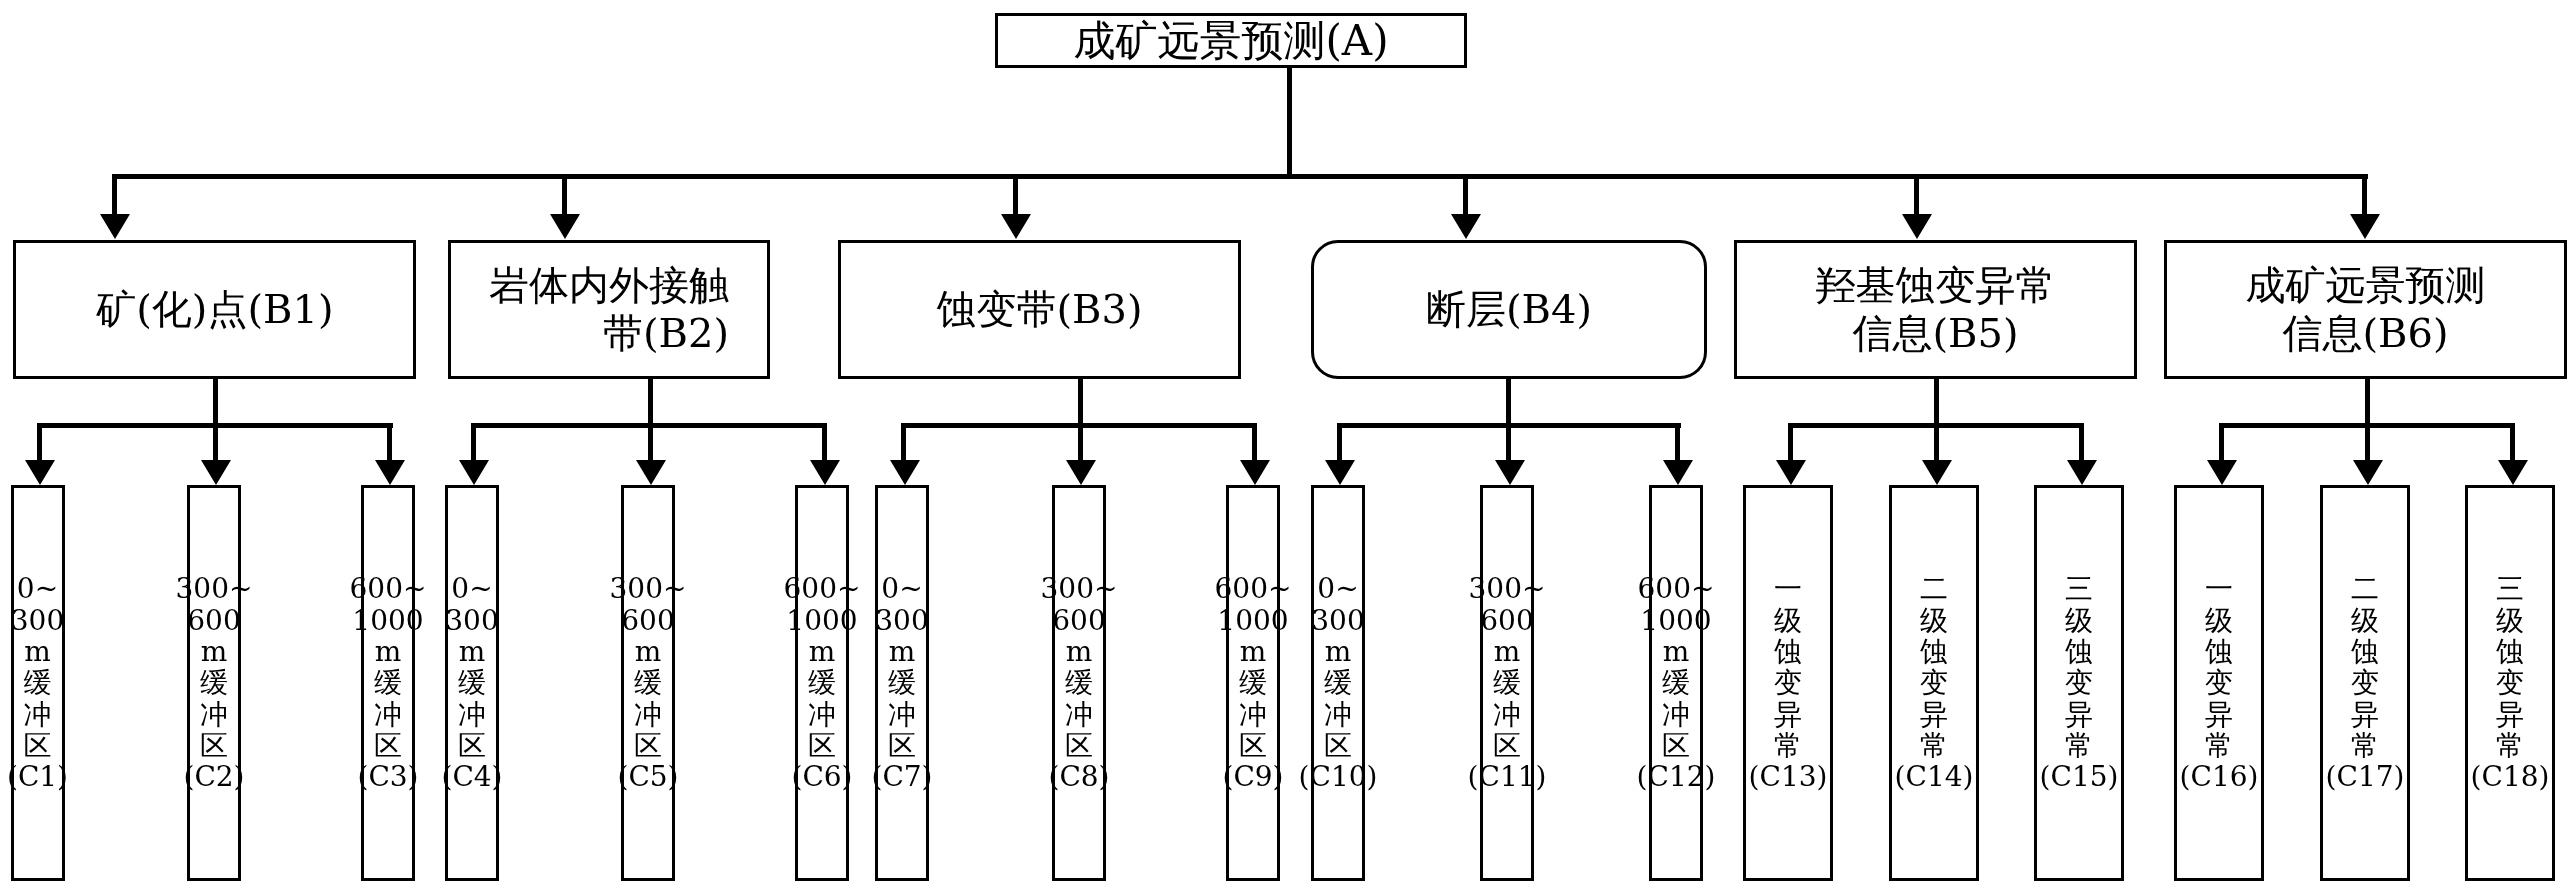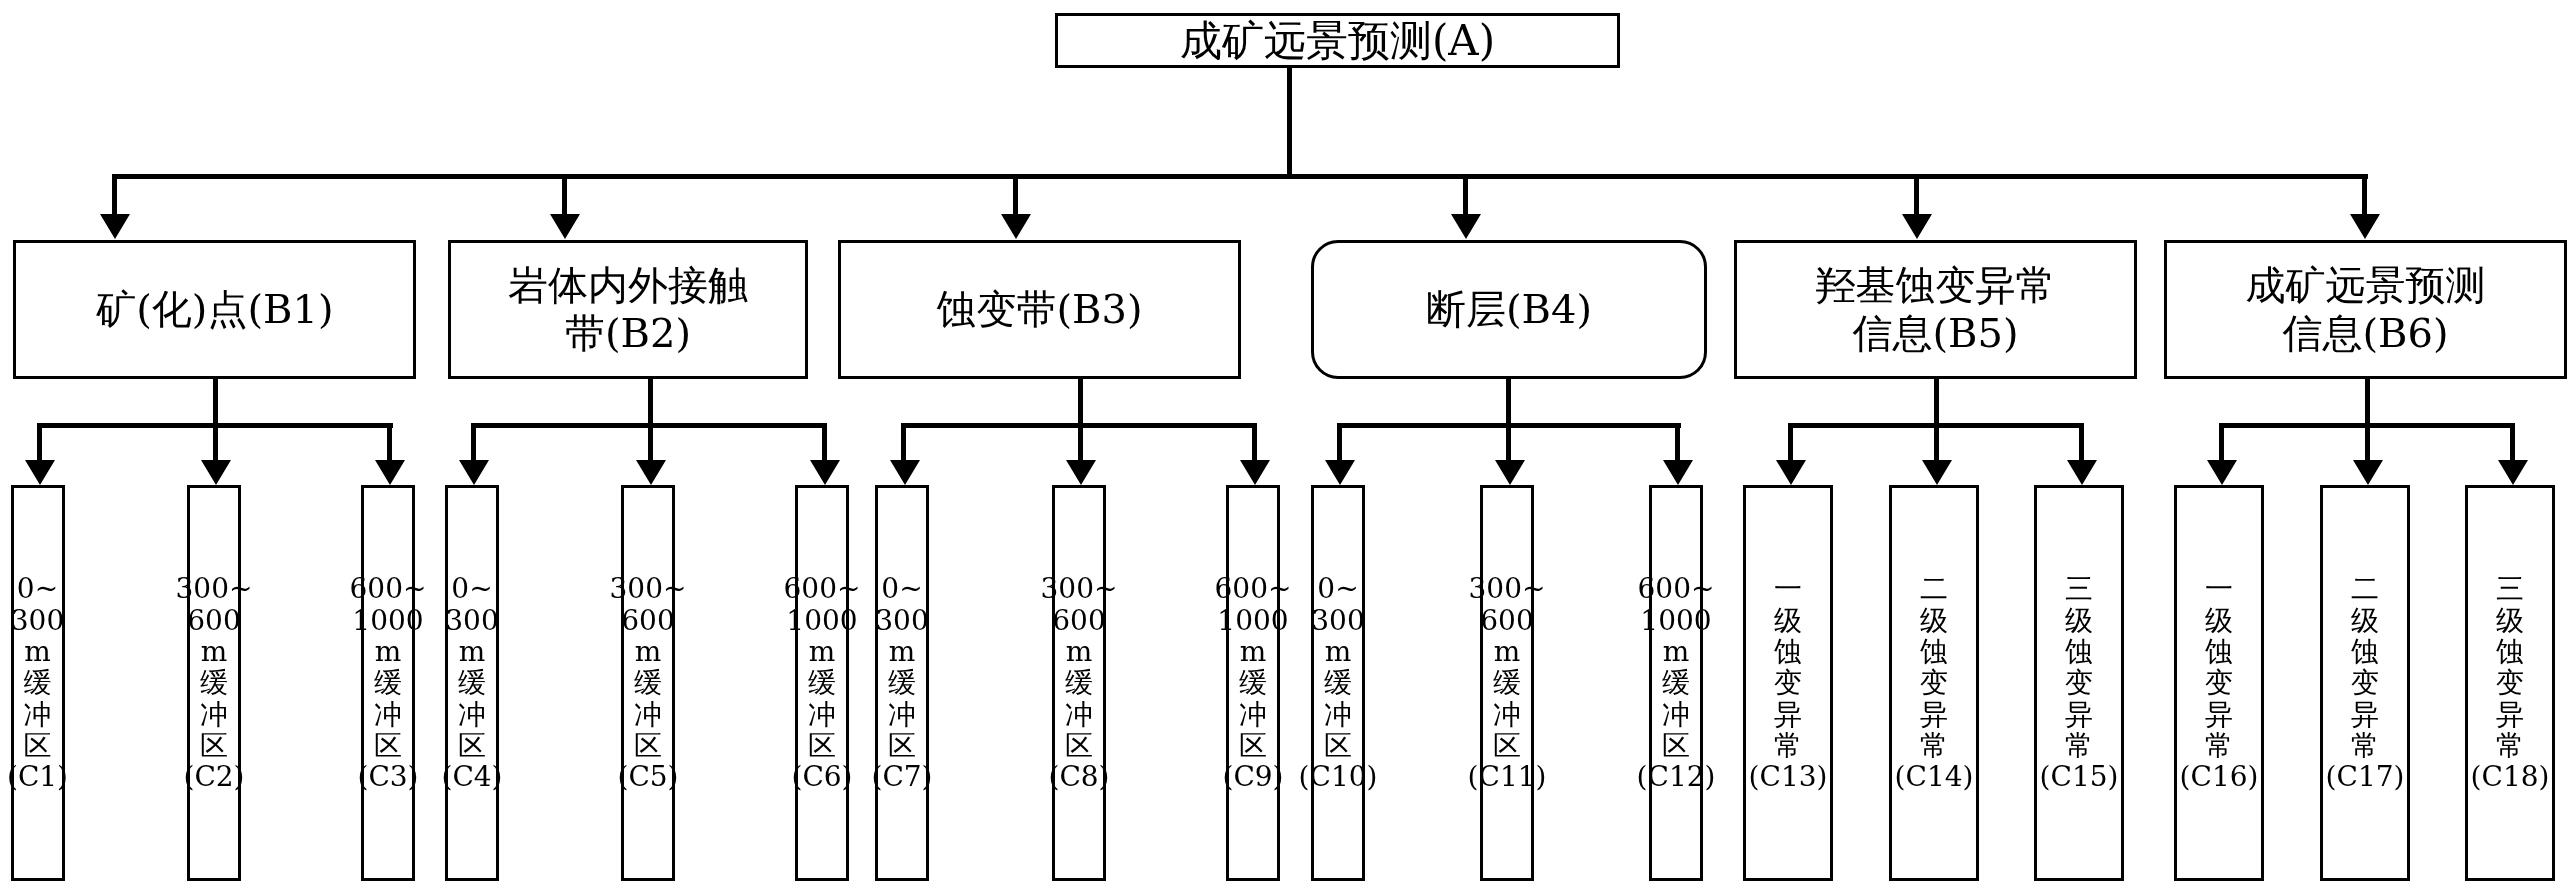--- a/index.html
+++ b/index.html
@@ -50,21 +50,21 @@
     border-left:15px solid transparent;
     border-right:15px solid transparent;
     border-top:25.4px solid #000000;
   }
 </style>
 </head>
 <body>
 
 <div id="canvas">
 
-  <div class="node" id="root-node" style="left:1055px;top:13.4px;width:565px;height:55px;">
+  <div class="node" id="root-node" style="left:995px;top:13.4px;width:472px;height:55px;">
     <span class="txt">成矿远景预测(A)</span>
   </div>
 
   <div class="vline" style="left:1287px;top:68px;width:5.2px;height:108px;"></div>
 
   <div class="hline" style="left:112px;top:174px;width:2256px;height:5.2px;"></div>
 
   <div class="vline" style="left:112px;top:174px;height:41px;"></div>
   <div class="arrow" style="left:100px;top:214px;"></div>
 
@@ -80,21 +80,21 @@
   <div class="vline" style="left:1914px;top:174px;height:41px;"></div>
   <div class="arrow" style="left:1902px;top:214px;"></div>
 
   <div class="vline" style="left:2362px;top:174px;height:41px;"></div>
   <div class="arrow" style="left:2350px;top:214px;"></div>
 
   <div class="node b-node" style="left:13.4px;top:240px;width:403px;height:139px;">
     <span class="txt">矿(化)点(B1)</span>
   </div>
 
-  <div class="node b-node" style="left:448px;top:240px;width:360px;height:139px;">
+  <div class="node b-node" style="left:448px;top:240px;width:322px;height:139px;text-align:right;">
     <span class="txt">岩体内外接触
 带(B2)</span>
   </div>
 
   <div class="node b-node" style="left:838px;top:240px;width:403px;height:139px;">
     <span class="txt">蚀变带(B3)</span>
   </div>
 
   <div class="node b-node" style="left:1311px;top:240px;width:396px;height:139px;border-radius:27px;">
     <span class="txt">断层(B4)</span>

